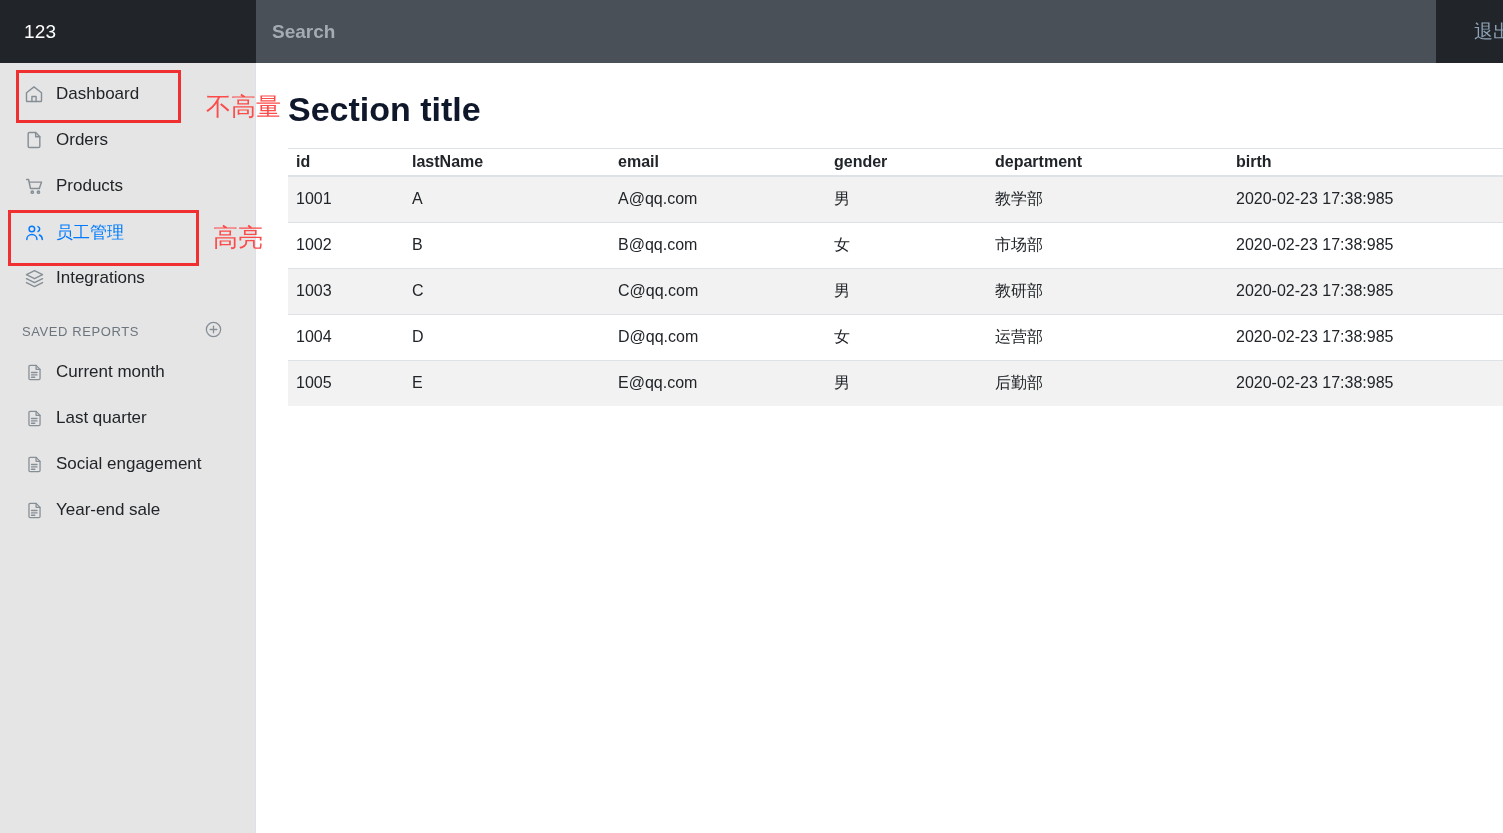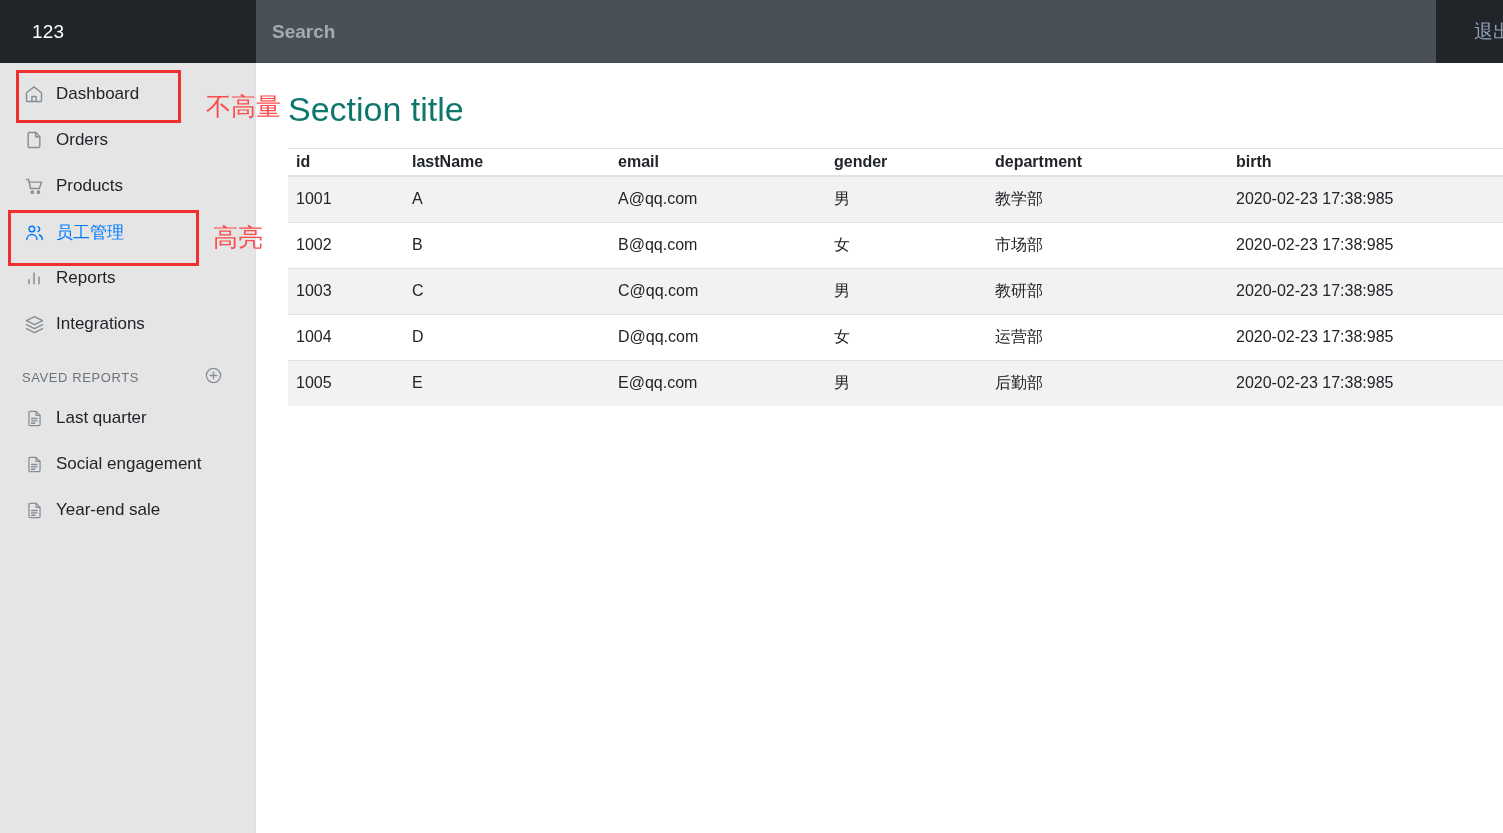--- a/index.html
+++ b/index.html
@@ -26,21 +26,21 @@
     background: #212529;
     display: flex;
     align-items: stretch;
     z-index: 20;
   }
   #brand {
     width: 256px;
     min-width: 256px;
     display: flex;
     align-items: center;
-    padding-left: 32px;
+    padding-left: 24px;
     box-sizing: border-box;
     color: #ffffff;
     font-size: 19px;
     letter-spacing: .2px;
     text-decoration: none;
   }
   #navbar-search-wrap {
     flex: 1;
     display: flex;
     align-items: center;
@@ -152,23 +152,23 @@
     left: 257px;
     width: 1246px;
     height: 770px;
     background: #ffffff;
     box-sizing: border-box;
     padding: 26px 0 0 31px;
     overflow: hidden;
   }
   #section-title {
     font-size: 34px;
-    font-weight: 400;
+    font-weight: 700;
     margin: 0 0 18px 0;
-    color: #0f766e;
+    color: #0f172a;
     line-height: 1.2;
   }
 
   
   #data-table {
     border-collapse: collapse;
     width: 1215px;
     font-size: 16px;
     table-layout: fixed;
   }
@@ -280,30 +280,20 @@
       <svg width="21" height="21" viewBox="0 0 24 24" fill="none" stroke="currentColor" stroke-width="1.7" stroke-linecap="round" stroke-linejoin="round">
         <circle cx="9" cy="8" r="3.2"></circle>
         <path d="M3.2 20c0-3.3 2.6-5.6 5.8-5.6s5.8 2.3 5.8 5.6"></path>
         <path d="M16 5.3a3 3 0 0 1 0 5.6"></path>
         <path d="M17.6 14.8c2 .8 3.3 2.7 3.3 5.2"></path>
       </svg>
     </span>
     <span>员工管理</span>
   </a>
 
-  <a class="nav-item">
-    <span class="nav-icon">
-      <svg width="20" height="20" viewBox="0 0 24 24" fill="none" stroke="currentColor" stroke-width="1.8" stroke-linecap="round">
-        <line x1="6" y1="14" x2="6" y2="19"></line>
-        <line x1="12" y1="6" x2="12" y2="19"></line>
-        <line x1="18" y1="11" x2="18" y2="19"></line>
-      </svg>
-    </span>
-    <span>Reports</span>
-  </a>
 
   <a class="nav-item">
     <span class="nav-icon">
       <svg width="21" height="21" viewBox="0 0 24 24" fill="none" stroke="currentColor" stroke-width="1.6" stroke-linecap="round" stroke-linejoin="round">
         <path d="M12 3 2.8 7.6 12 12.2l9.2-4.6z"></path>
         <path d="M2.8 12.2 12 16.8l9.2-4.6"></path>
         <path d="M2.8 16.6 12 21.2l9.2-4.6"></path>
       </svg>
     </span>
     <span>Integrations</span>
@@ -313,57 +303,69 @@
     <span class="sr-label">SAVED REPORTS</span>
     <span id="add-report-icon">
       <svg width="19" height="19" viewBox="0 0 24 24" fill="none" stroke="currentColor" stroke-width="1.6" stroke-linecap="round">
         <circle cx="12" cy="12" r="9"></circle>
         <line x1="12" y1="7.8" x2="12" y2="16.2"></line>
         <line x1="7.8" y1="12" x2="16.2" y2="12"></line>
       </svg>
     </span>
   </div>
 
-
   <a class="nav-item">
     <span class="nav-icon">
       <svg width="19" height="19" viewBox="0 0 24 24" fill="none" stroke="currentColor" stroke-width="1.6" stroke-linecap="round" stroke-linejoin="round">
         <path d="M14 3H6.5A1.5 1.5 0 0 0 5 4.5v15A1.5 1.5 0 0 0 6.5 21h11a1.5 1.5 0 0 0 1.5-1.5V8z"></path>
         <path d="M14 3v5h5"></path>
         <line x1="8.2" y1="12" x2="15.2" y2="12"></line>
         <line x1="8.2" y1="15" x2="15.2" y2="15"></line>
         <line x1="8.2" y1="18" x2="12.4" y2="18"></line>
       </svg>
     </span>
-    <span>Last quarter</span>
+    <span>Current month</span>
   </a>
 
   <a class="nav-item">
     <span class="nav-icon">
       <svg width="19" height="19" viewBox="0 0 24 24" fill="none" stroke="currentColor" stroke-width="1.6" stroke-linecap="round" stroke-linejoin="round">
         <path d="M14 3H6.5A1.5 1.5 0 0 0 5 4.5v15A1.5 1.5 0 0 0 6.5 21h11a1.5 1.5 0 0 0 1.5-1.5V8z"></path>
         <path d="M14 3v5h5"></path>
         <line x1="8.2" y1="12" x2="15.2" y2="12"></line>
         <line x1="8.2" y1="15" x2="15.2" y2="15"></line>
         <line x1="8.2" y1="18" x2="12.4" y2="18"></line>
       </svg>
     </span>
-    <span>Social engagement</span>
+    <span>Last quarter</span>
   </a>
 
   <a class="nav-item">
     <span class="nav-icon">
       <svg width="19" height="19" viewBox="0 0 24 24" fill="none" stroke="currentColor" stroke-width="1.6" stroke-linecap="round" stroke-linejoin="round">
         <path d="M14 3H6.5A1.5 1.5 0 0 0 5 4.5v15A1.5 1.5 0 0 0 6.5 21h11a1.5 1.5 0 0 0 1.5-1.5V8z"></path>
         <path d="M14 3v5h5"></path>
         <line x1="8.2" y1="12" x2="15.2" y2="12"></line>
         <line x1="8.2" y1="15" x2="15.2" y2="15"></line>
         <line x1="8.2" y1="18" x2="12.4" y2="18"></line>
       </svg>
     </span>
+    <span>Social engagement</span>
+  </a>
+
+  <a class="nav-item">
+    <span class="nav-icon">
+      <svg width="19" height="19" viewBox="0 0 24 24" fill="none" stroke="currentColor" stroke-width="1.6" stroke-linecap="round" stroke-linejoin="round">
+        <path d="M14 3H6.5A1.5 1.5 0 0 0 5 4.5v15A1.5 1.5 0 0 0 6.5 21h11a1.5 1.5 0 0 0 1.5-1.5V8z"></path>
+        <path d="M14 3v5h5"></path>
+        <line x1="8.2" y1="12" x2="15.2" y2="12"></line>
+        <line x1="8.2" y1="15" x2="15.2" y2="15"></line>
+        <line x1="8.2" y1="18" x2="12.4" y2="18"></line>
+      </svg>
+    </span>
     <span>Year-end sale</span>
   </a>
 
 </div>
 
 <div id="main">
   <h1 id="section-title">Section title</h1>
 
   <table id="data-table">
     <thead>

